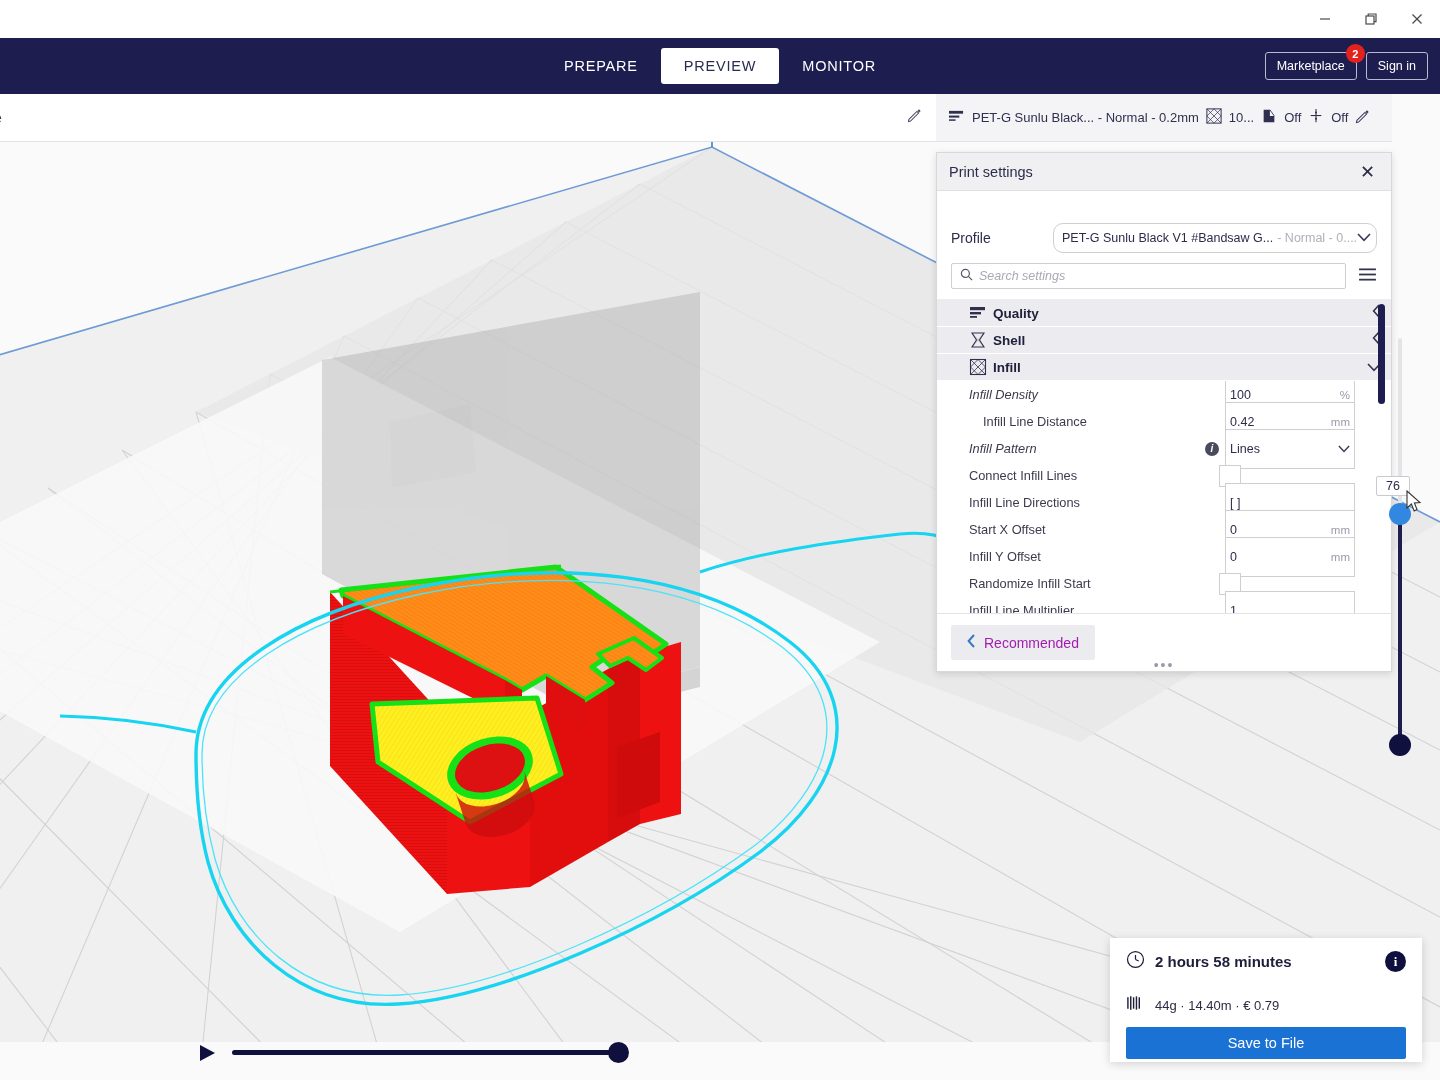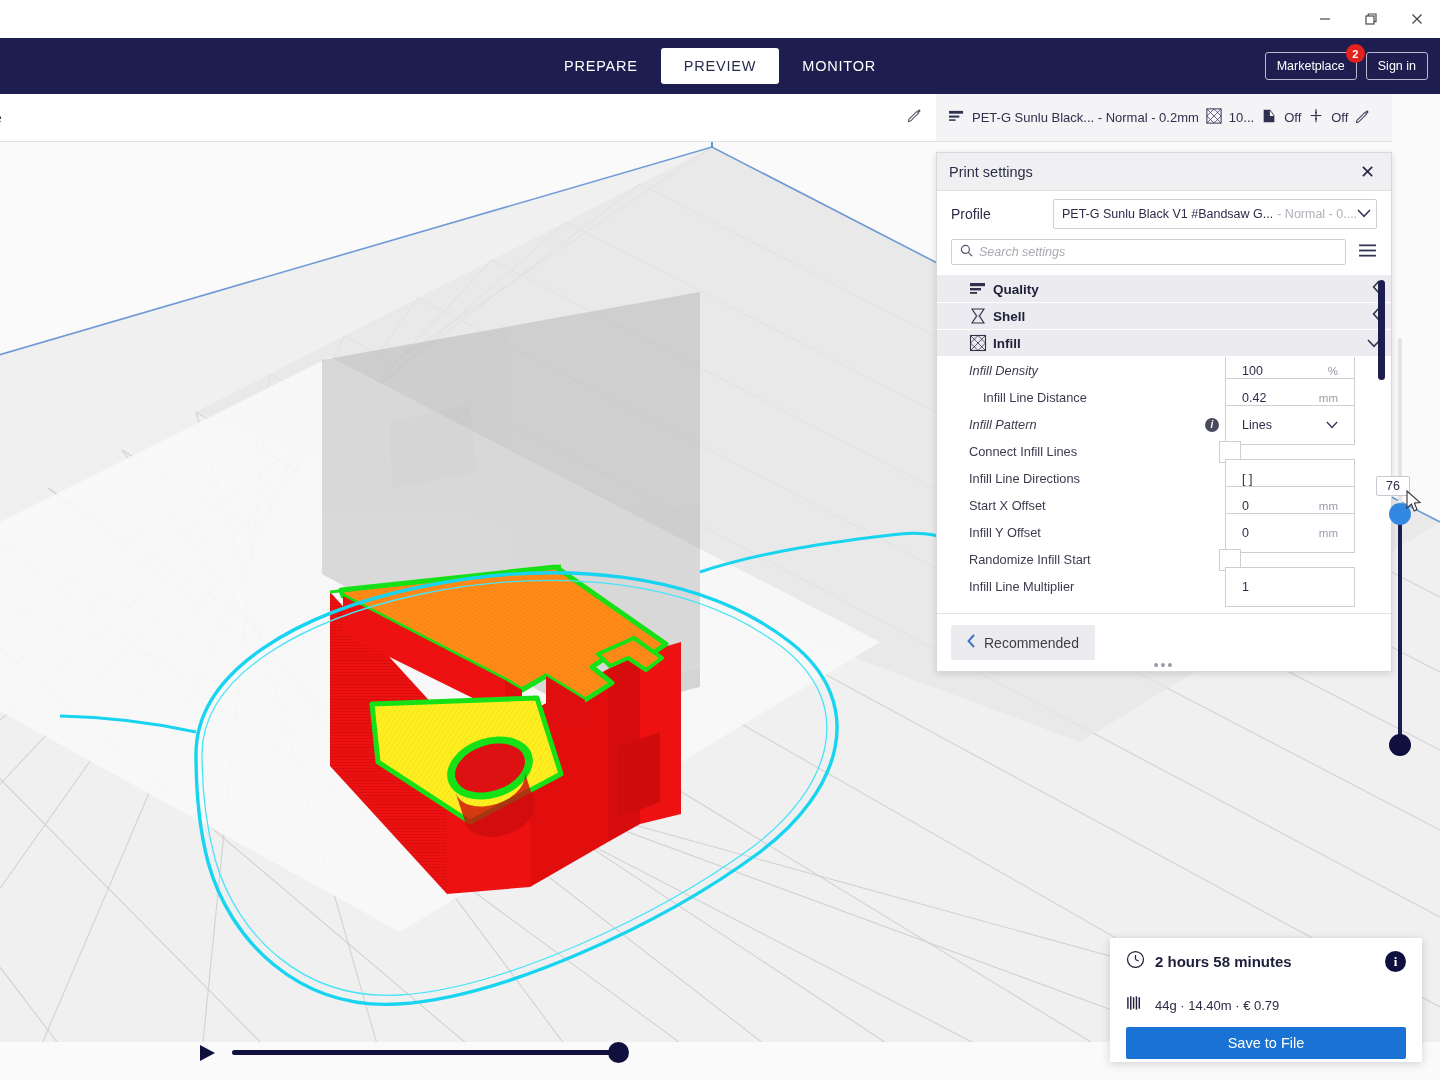--- a/index.html
+++ b/index.html
@@ -97,26 +97,26 @@
     display: flex; flex-direction: column;
   }
   .panel-head {
     height: 38px; background: #f0f0f3; border-bottom: 1px solid #e0e0e0;
     display: flex; align-items: center; padding: 0 12px;
   }
   .panel-title { font-size: 14.5px; color: #2c2c4a; flex: 1; }
   .panel-close { color: #2c2c4a; font-size: 18px; line-height: 1; padding: 2px 4px; }
 
   .profile-row {
-    display: flex; align-items: center; padding: 8px 14px 8px 14px; gap: 10px;
+    display: flex; align-items: center; padding: 8px 14px 8px 14px; gap: 10px; margin-top: 24px;
   }
   .profile-label { font-size: 14px; color: #2c2c4a; width: 92px; }
   .profile-select {
     flex: 1; height: 30px; border: 1px solid #cfcfcf; background: #fff;
-    border-radius: 2px; display: flex; align-items: center; padding: 0 8px;
+    border-radius: 10px; display: flex; align-items: center; padding: 0 8px;
     font-size: 12.5px; color: #2c2c4a; overflow: hidden; white-space: nowrap;
   }
   .profile-sub { color: #b0b0b8; margin-left: 4px; }
   .chev { margin-left: auto; color: #3a3a5a; }
 
   .search-row { display: flex; align-items: center; padding: 2px 14px 10px 14px; gap: 12px; }
   .search-box {
     flex: 1; height: 26px; border: 1px solid #cfcfcf; background: #fff;
     border-radius: 2px; display: flex; align-items: center; padding: 0 8px; gap: 6px;
   }
@@ -145,21 +145,21 @@
 
   .set-row {
     height: 27px; display: flex; align-items: center; padding: 0 36px 0 32px;
     gap: 6px;
   }
   .set-label { font-size: 12.8px; color: #3b3b4e; flex: 1; white-space: nowrap; }
   .set-label.italic { font-style: italic; }
   .set-label.indent { padding-left: 14px; }
   .set-ctl {
     width: 130px; height: 40px; border: 1px solid #cfcfcf; background: #fff;
-    display: flex; align-items: center; padding: 0 16px; font-size: 12.5px; color: #2c2c4a;
+    display: flex; align-items: center; padding: 0 4px; font-size: 12.5px; color: #2c2c4a;
   }
   .set-unit { margin-left: auto; color: #9b9bab; font-size: 11.5px; }
   .set-check { width: 22px; height: 22px; border: 1px solid #cfcfcf; background: #fff; }
   .info-dot {
     width: 14px; height: 14px; border-radius: 50%; background: #4a4a5e; color: #fff;
     font-size: 10px; font-style: italic; display: flex; align-items: center;
     justify-content: center; font-weight: bold;
   }
   .panel-scrollbar {
     position: absolute; right: 3px; top: 4px; width: 7px; height: 100px;
@@ -168,21 +168,21 @@
   .panel-track {
     position: absolute; right: 3px; top: 0; width: 7px; bottom: 0; background: transparent;
   }
 
   .panel-foot {
     height: 58px; border-top: 1px solid #e4e4e4; display: flex; align-items: center;
     padding: 0 14px;
   }
   .rec-btn {
     background: #ececf0; border: none; border-radius: 2px; padding: 9px 16px;
-    color: #404040; font-size: 14px; display: flex; align-items: center; gap: 8px;
+    color: #a21caf; font-size: 14px; display: flex; align-items: center; gap: 8px;
   }
   .panel-grip {
     position: absolute; bottom: 2px; left: 0; right: 0; text-align: center;
     color: #9a9aa8; font-size: 14px; letter-spacing: 2px; line-height: 8px;
   }
 
   
   .layerslider { position: absolute; right: 14px; top: 338px; width: 48px; height: 418px; }
   .ls-track-bg {
     position: absolute; left: 20px; top: 0; width: 4px; height: 418px;

